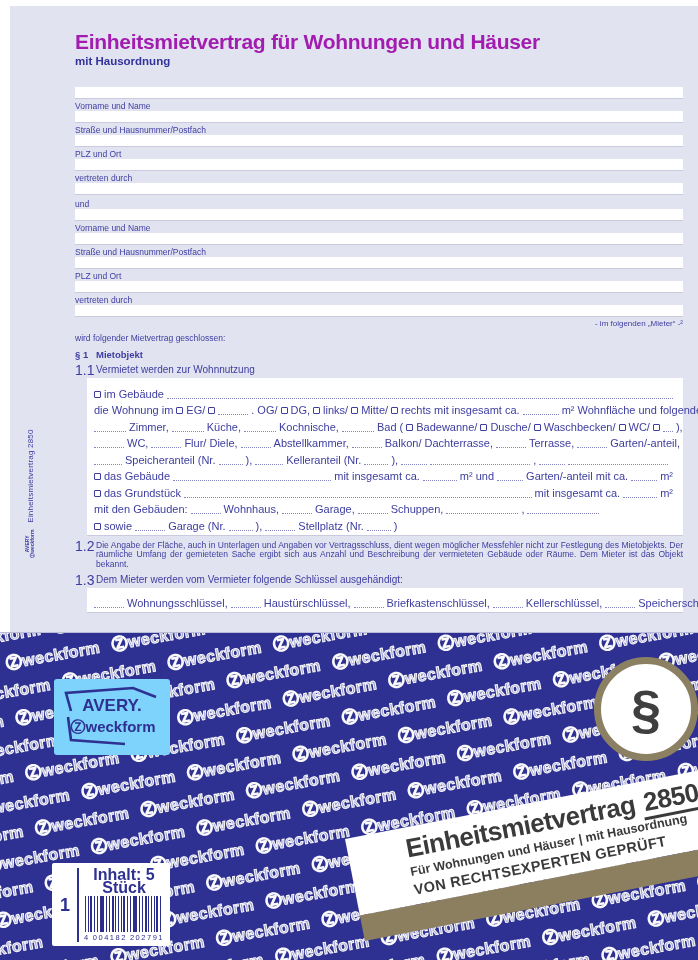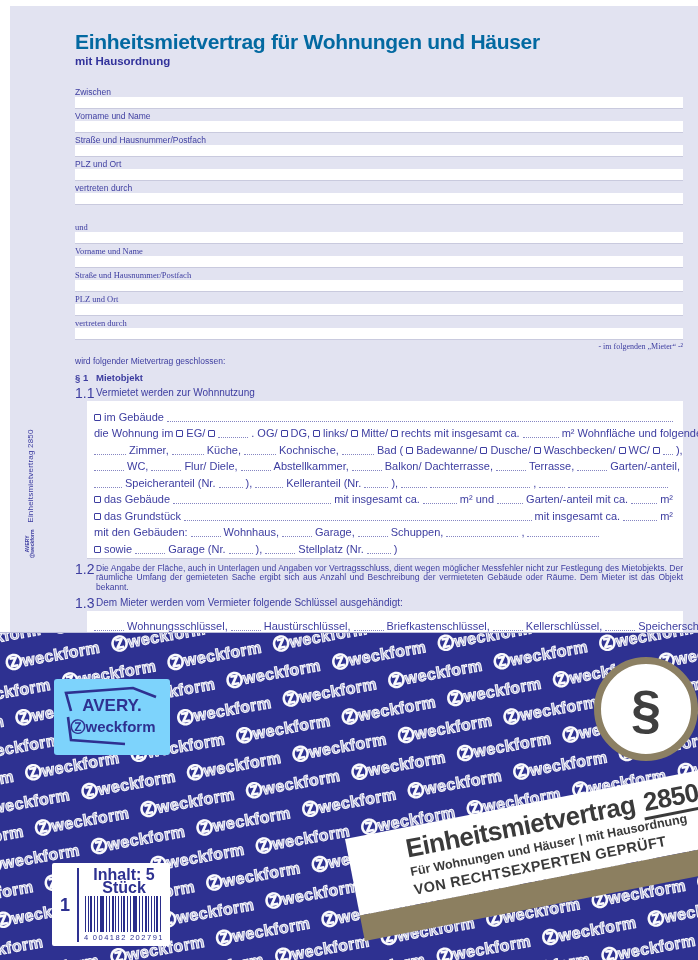--- a/index.html
+++ b/index.html
@@ -17,25 +17,25 @@
     position: absolute; left: 0; top: 0; width: 698px; height: 632px;
     background: #ffffff; overflow: hidden;
   }
   .lavender {
     position: absolute; left: 10px; top: 6px; right: 0; bottom: 0;
     background: #e2e3f1;
   }
   .content {
     position: absolute; left: 75px; top: 30px; width: 608px;
   }
-  .f-title { font-size: 21px; font-weight: bold; color: #0369a1; line-height: 24px; letter-spacing: -0.3px; }
+  .f-title { font-size: 21px; font-weight: bold; color: #a21caf; line-height: 24px; letter-spacing: -0.3px; }
   .f-sub   { font-size: 11.5px; font-weight: bold; color: #32329b; margin-top: 1px; }
 
   .party { margin-top: 20px; }
-  .party.second { margin-top: 17px; font-family: Liberation Serif, serif; }
+  .party.second { margin-top: 4px; }
   .fgroup { margin-bottom: 2px; }
   .fgroup .flabel { font-size: 8.5px; line-height: 10px; color: #3d3da0; }
   .fgroup .fband  { height: 12px; background: #ffffff; border-bottom: 1px solid #c9cade; }
   .pnote { font-size: 8px; line-height: 9px; text-align: right; margin-top: 1px; color: #3d3da0; }
 
   .closing { font-size: 8.5px; margin-top: 5px; line-height: 10px; }
 
   .sec { display: flex; margin-top: 6px; font-size: 9.5px; font-weight: bold; line-height: 11px; }
   .sec .cnum { width: 21px; flex: none; }
 
@@ -137,21 +137,20 @@
     </span>
     <span class="side-text">Einheitsmietvertrag 2850</span>
   </div>
 
   <div class="content">
     <div class="f-title">Einheitsmietvertrag für Wohnungen und Häuser</div>
     <div class="f-sub">mit Hausordnung</div>
 
     <div class="party">
       <div class="fgroup">
-        <div class="flabel">Zwischen</div>
         <div class="fband"></div>
       </div>
       <div class="fgroup">
         <div class="flabel">Vorname und Name</div>
         <div class="fband"></div>
       </div>
       <div class="fgroup">
         <div class="flabel">Straße und Hausnummer/Postfach</div>
         <div class="fband"></div>
       </div>

